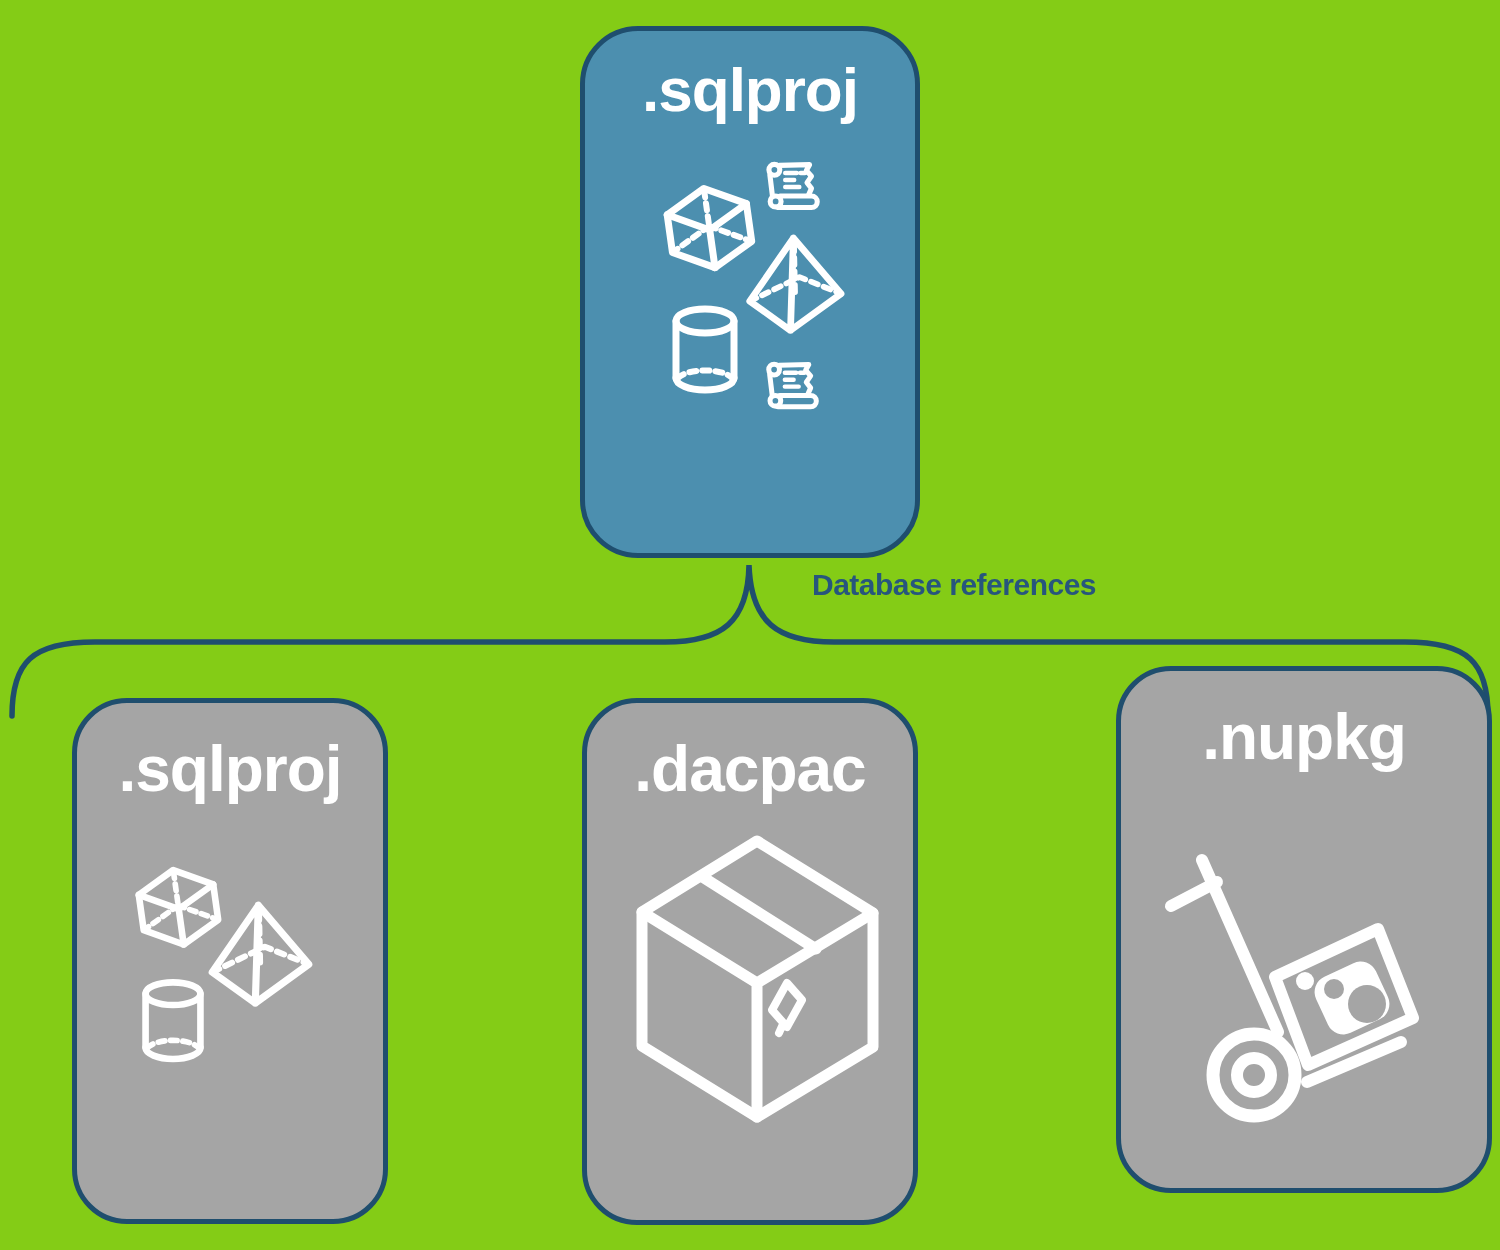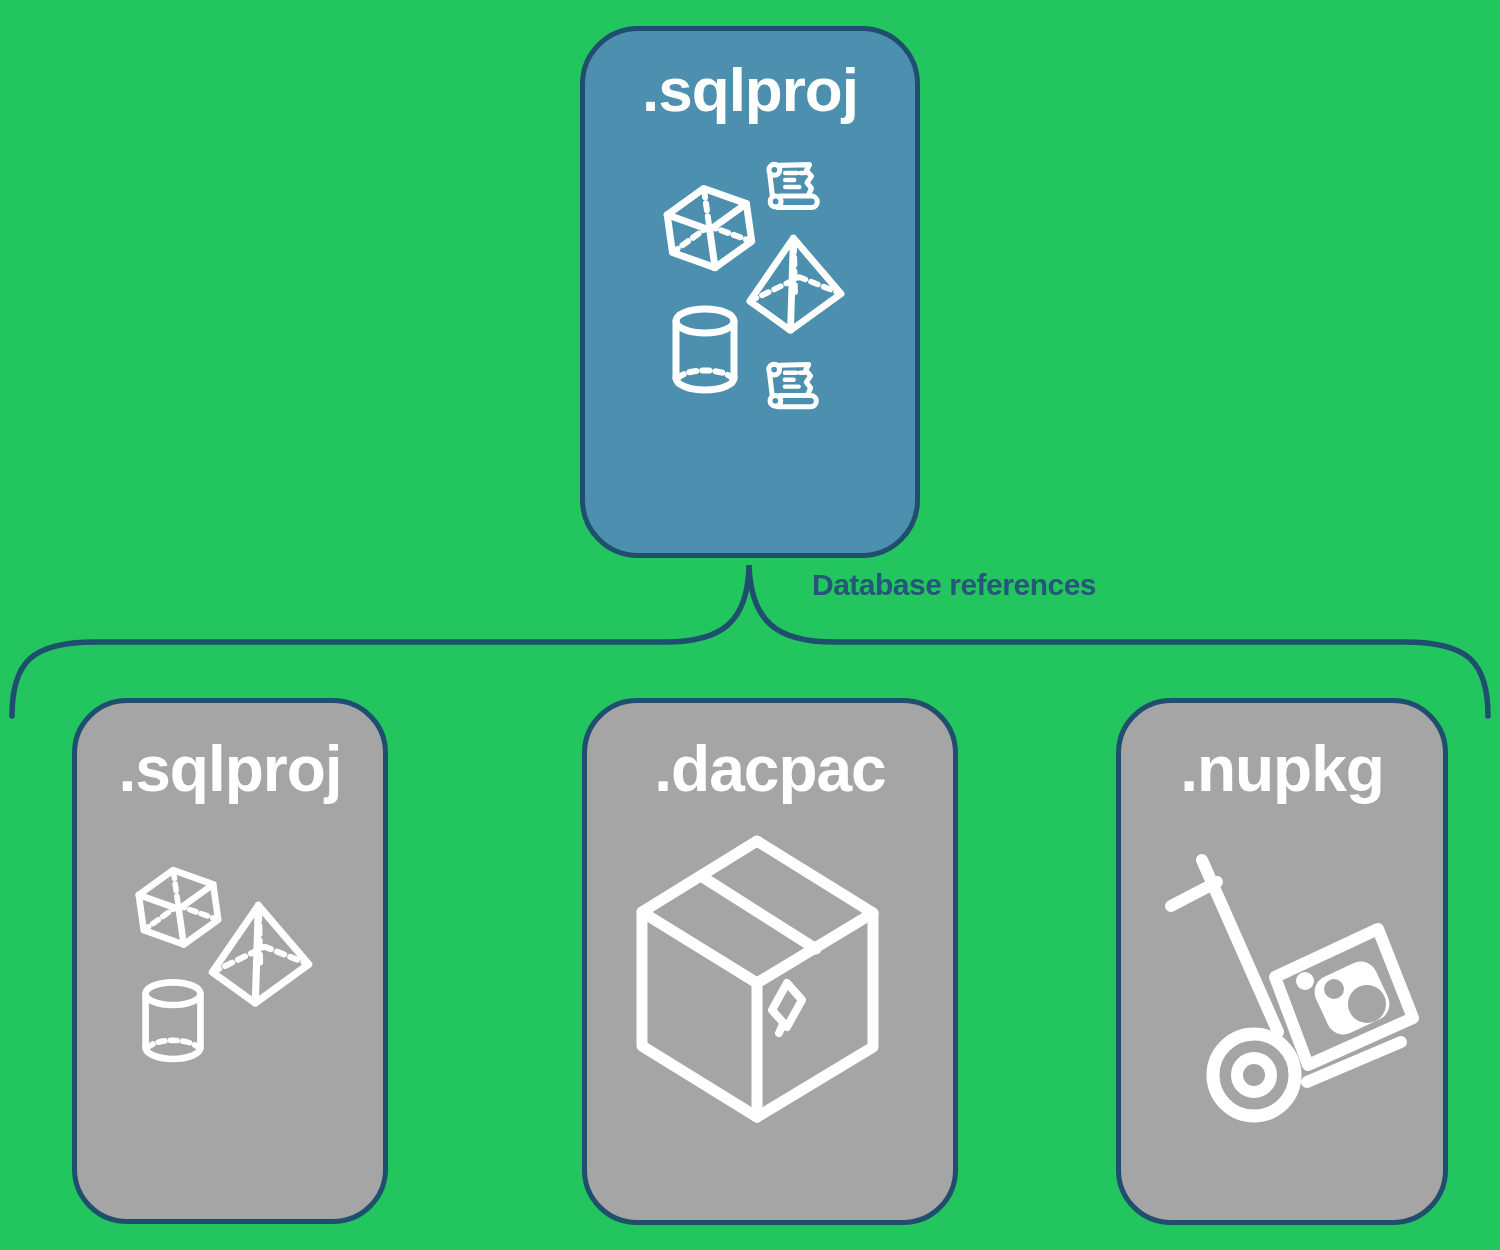--- a/index.html
+++ b/index.html
@@ -1,30 +1,30 @@
 <!DOCTYPE html>
 <html><head>
 <meta charset="utf-8">
 <style>
   html,body{margin:0;padding:0;background:#ffffff;}
   .canvas{
-    position:relative;width:1500px;height:1250px;background:#22c55e;overflow:hidden;
+    position:relative;width:1500px;height:1250px;background:#84cc16;overflow:hidden;
     font-family:"Liberation Sans",sans-serif;
   }
   .node{
     position:absolute;box-sizing:border-box;
     border:5px solid #1f4e6e;display:flex;flex-direction:column;align-items:center;
   }
   .node-top{
     left:580px;top:26px;width:340px;height:532px;border-radius:58px;background:#4c8faf;
   }
   .node-gray{background:#a5a5a5;border-radius:55px;}
   .node-left{left:72px;top:698px;width:316px;height:526px;}
-  .node-mid{left:582px;top:698px;width:376px;height:527px;text-align:right;}
-  .node-right{left:1116px;top:698px;width:332px;height:527px;}
+  .node-mid{left:582px;top:698px;width:336px;height:527px;text-align:right;}
+  .node-right{left:1116px;top:666px;width:376px;height:527px;}
   .node-label{
     color:#ffffff;font-weight:bold;letter-spacing:-1px;line-height:1;
   }
   .node-top .node-label{font-size:62px;margin-top:28px;}
   .node-gray .node-label{font-size:64px;margin-top:34px;}
   .connector-label{
     position:absolute;left:812px;top:568px;font-size:30px;font-weight:bold;
     color:#27567d;line-height:1.15;letter-spacing:-0.5px;white-space:nowrap;
   }
   svg.overlay{position:absolute;left:0;top:0;}

